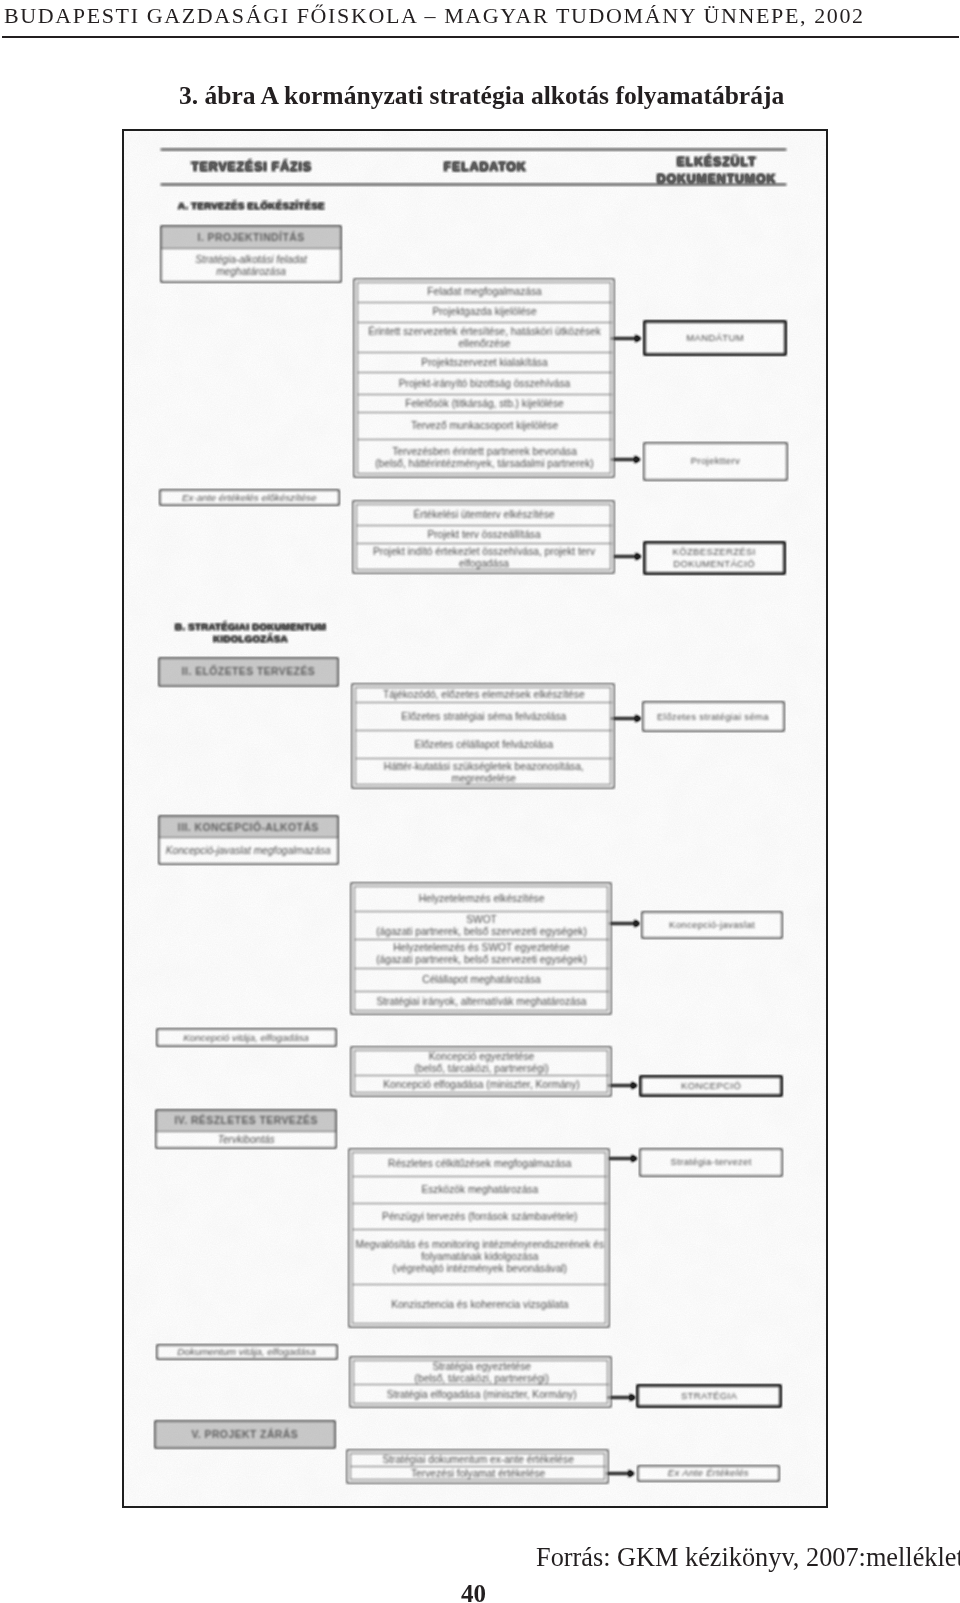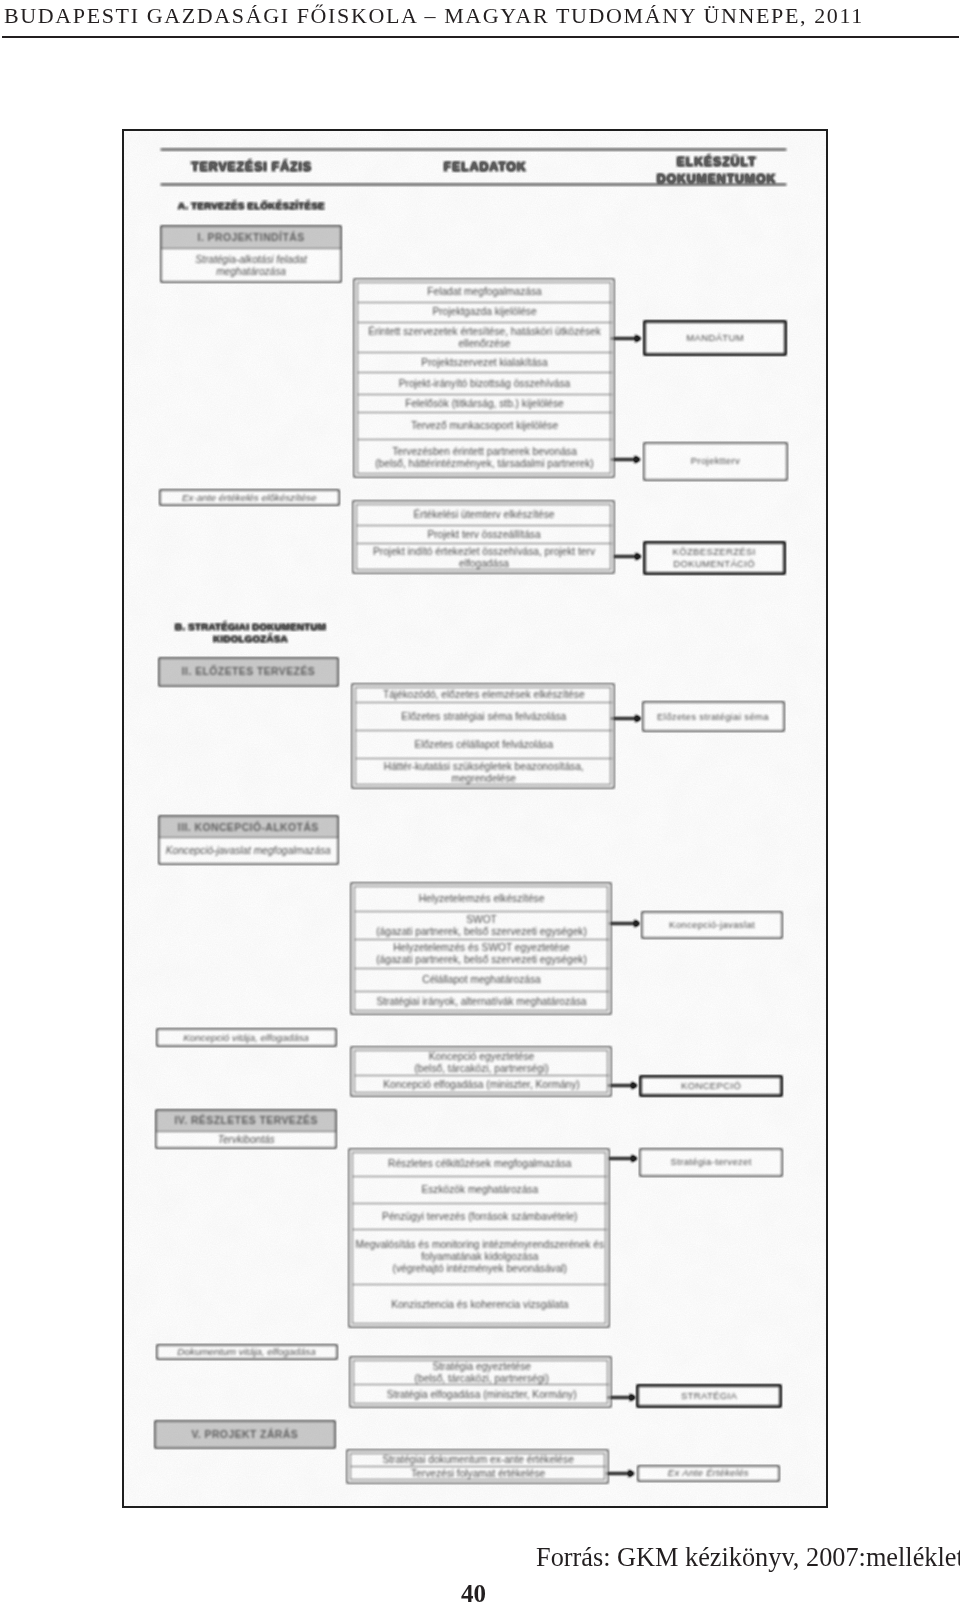--- a/index.html
+++ b/index.html
@@ -53,24 +53,25 @@
   .doc.strong{border:2.5px solid #2a2a2a;}
   .doc.ital{font-style:italic;}
 
   .arrow svg{display:block;}
 </style>
 </head>
 <body>
 
 <div class="abs" style="left:0;top:0;width:960px;height:1603px;">
 
-  <div class="abs" id="running-head" style="left:4px;top:3px;">BUDAPESTI GAZDASÁGI FŐISKOLA – MAGYAR TUDOMÁNY ÜNNEPE, 2011</div>
+  <div class="abs" id="running-head" style="left:4px;top:3px;">BUDAPESTI GAZDASÁGI FŐISKOLA – MAGYAR TUDOMÁNY ÜNNEPE, 2002</div>
 
   <div class="abs" style="left:2px;top:36px;width:957px;height:2px;background:#231f20;"></div>
 
+  <div class="abs" id="figure-caption" style="left:179px;top:81px;">3. ábra A kormányzati stratégia alkotás folyamatábrája</div>
 
   <div id="fig">
     <div id="fig-ink">
         <div class="hrule" style="position:absolute;left:37px;top:17.5px;width:625px;height:1px;"></div>
         <div class="hrule" style="position:absolute;left:37px;top:52.5px;width:625px;height:1px;"></div>
         <div class="colhead" style="position:absolute;left:37.599999999999994px;top:30px;width:180px;">TERVEZÉSI FÁZIS</div>
         <div class="colhead" style="position:absolute;left:271.2px;top:30px;width:180px;">FELADATOK</div>
         <div class="colhead" style="position:absolute;left:532.5px;top:23px;width:120px;line-height:17.4px;">
           <div style="position:absolute;position:static;">ELKÉSZÜLT</div>
           <div style="position:absolute;position:static;">DOKUMENTUMOK</div>

